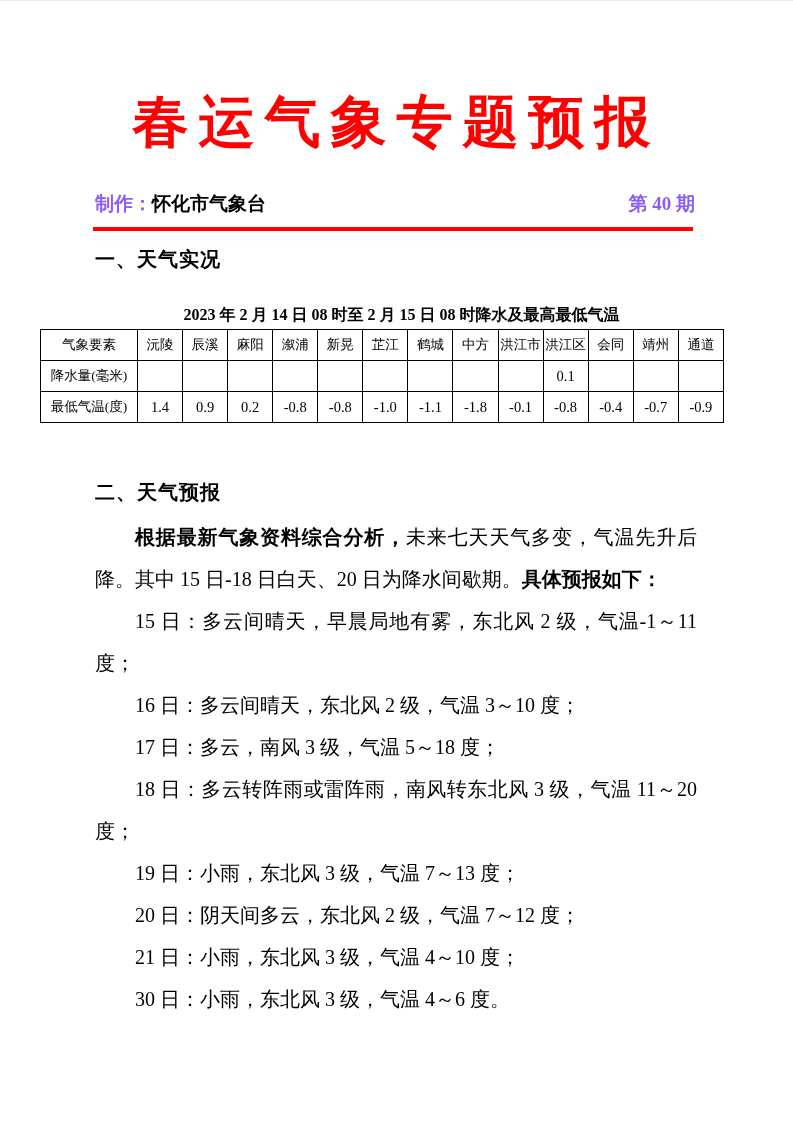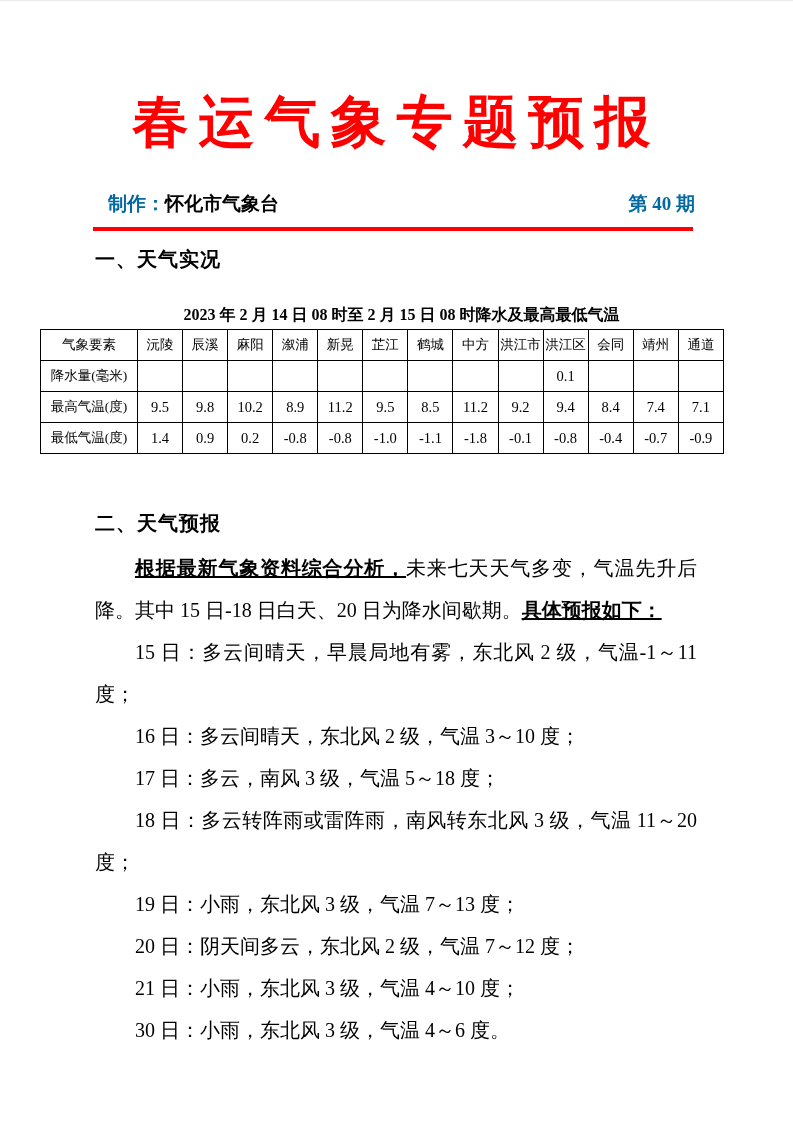--- a/index.html
+++ b/index.html
@@ -23,21 +23,21 @@
   }
   .header-row {
     width:600px;
     margin:34px 0 0 95px;
     display:flex;
     justify-content:space-between;
     align-items:baseline;
     font-size:19px;
     font-weight:bold;
   }
-  .red { color:#0369a1;margin-left:13px; }
+  .red { color:#8b5cf6; }
   .header-divider {
     width:600px;
     margin:10px 0 0 93px;
     border-top:4px solid #ff0000;
   }
   .sec-heading {
     margin:15px 0 0 95px;
     font-size:20px;
     font-weight:bold;
     letter-spacing:1px;
@@ -70,21 +70,21 @@
   table.weather col.c-label { width:97px; }
   .sec2-heading { margin-top:56px; }
   .intro {
     width:602px;
     margin:10px 0 0 95px;
     font-size:20px;
     line-height:42px;
     text-align:justify;
     text-indent:2em;
   }
-  .intro .b { font-weight:bold;text-decoration:underline; }
+  .intro .b { font-weight:bold; }
   .forecast-item {
     width:602px;
     margin:0 0 0 95px;
     font-size:20px;
     line-height:42px;
     text-align:justify;
     text-indent:2em;
   }
 </style>
 </head>
@@ -149,36 +149,20 @@
     <td class="num"></td>
     <td class="num"></td>
     <td class="num"></td>
     <td class="num"></td>
     <td class="num">0.1</td>
     <td class="num"></td>
     <td class="num"></td>
     <td class="num"></td>
   </tr>
   <tr>
-    <td>最高气温(度)</td>
-    <td class="num">9.5</td>
-    <td class="num">9.8</td>
-    <td class="num">10.2</td>
-    <td class="num">8.9</td>
-    <td class="num">11.2</td>
-    <td class="num">9.5</td>
-    <td class="num">8.5</td>
-    <td class="num">11.2</td>
-    <td class="num">9.2</td>
-    <td class="num">9.4</td>
-    <td class="num">8.4</td>
-    <td class="num">7.4</td>
-    <td class="num">7.1</td>
-  </tr>
-  <tr>
     <td>最低气温(度)</td>
     <td class="num">1.4</td>
     <td class="num">0.9</td>
     <td class="num">0.2</td>
     <td class="num">-0.8</td>
     <td class="num">-0.8</td>
     <td class="num">-1.0</td>
     <td class="num">-1.1</td>
     <td class="num">-1.8</td>
     <td class="num">-0.1</td>

